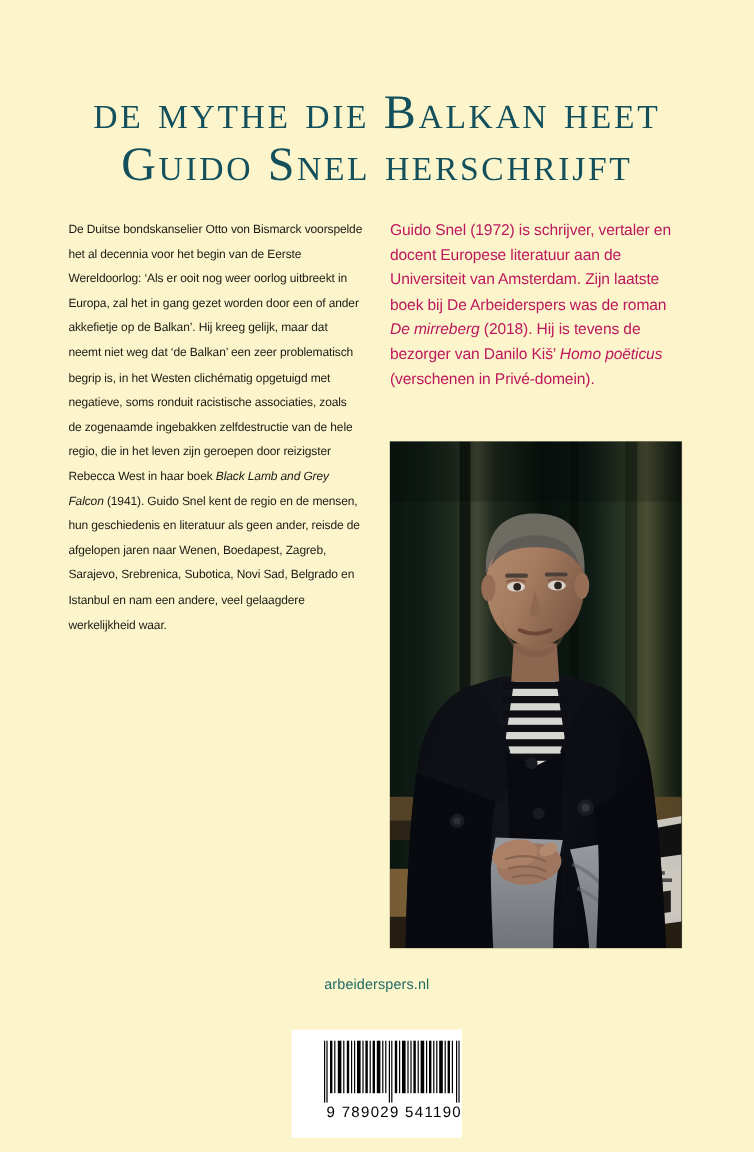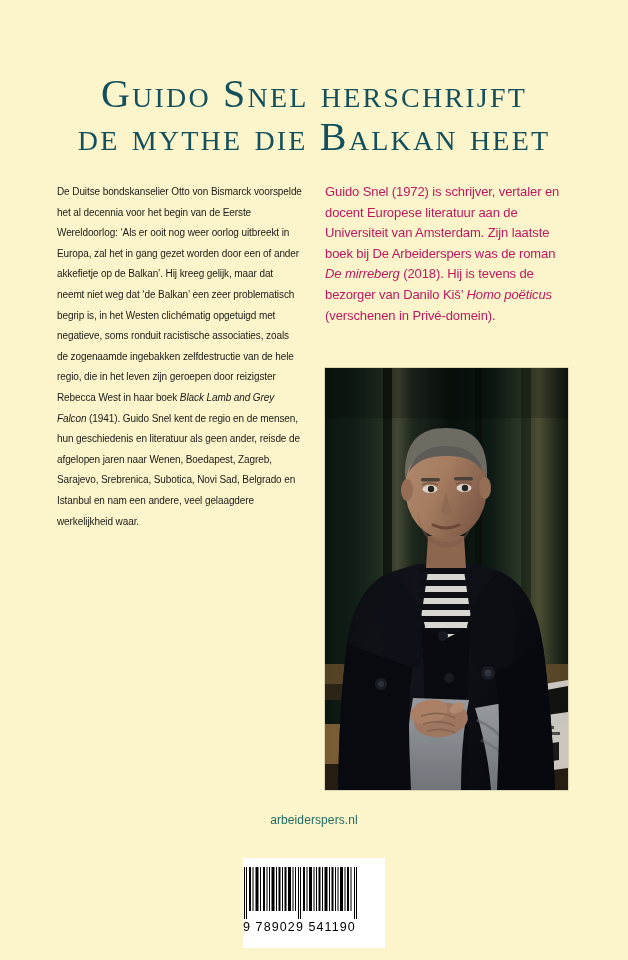--- a/index.html
+++ b/index.html
@@ -109,21 +109,21 @@
   
   .barcode-box {
     position: absolute;
     left: 243px;
     top: 858px;
     width: 142px;
     height: 90px;
     background: #ffffff;
     display: flex;
     flex-direction: column;
-    align-items: flex-start;
+    align-items: flex-end;
     justify-content: flex-start;
     padding-top: 9px;
     box-sizing: border-box;
   }
   .barcode-bars {
     width: 116px;
     height: 52px;
     display: block;
   }
   .barcode-digits {
@@ -134,22 +134,22 @@
     letter-spacing: 1.1px;
     white-space: nowrap;
   }
 </style>
 </head>
 <body>
 
 <div class="cover">
 
   <div class="title-block">
+    <div class="title-line">de mythe die Balkan heet</div>
     <div class="title-line">Guido Snel herschrijft</div>
-    <div class="title-line">de mythe die Balkan heet</div>
   </div>
 
   <div class="columns">
 
     <div class="col-left">
       <p class="para"><span>De Duitse bondskanselier Otto von Bismarck voorspelde het al decennia voor het begin van de Eerste Wereldoorlog: ‘Als er ooit nog weer oorlog uitbreekt in Europa, zal het in gang gezet worden door een of ander akkefietje op de Balkan’. Hij kreeg gelijk, maar dat neemt niet weg dat ‘de Balkan’ een zeer problematisch begrip is, in het Westen clichématig opgetuigd met negatieve, soms ronduit racistische associaties, zoals de zogenaamde ingebakken zelfdestructie van de hele regio, die in het leven zijn geroepen door reizigster Rebecca West in haar boek </span><span class="it">Black Lamb and Grey Falcon</span><span> (1941). Guido Snel kent de regio en de mensen, hun geschiedenis en literatuur als geen ander, reisde de afgelopen jaren naar Wenen, Boedapest, Zagreb, Sarajevo, Srebrenica, Subotica, Novi Sad, Belgrado en Istanbul en nam een andere, veel gelaagdere werkelijkheid waar.</span></p>
     </div>
 
     <div class="col-right">
       <p class="para"><span>Guido Snel (1972) is schrijver, vertaler en docent Europese literatuur aan de Universiteit van Amsterdam. Zijn laatste boek bij De Arbeiderspers was de roman </span><span class="it">De mirreberg</span><span> (2018). Hij is tevens de bezorger van Danilo Kiš’ </span><span class="it">Homo poëticus</span><span> (verschenen in Privé-domein).</span></p>

